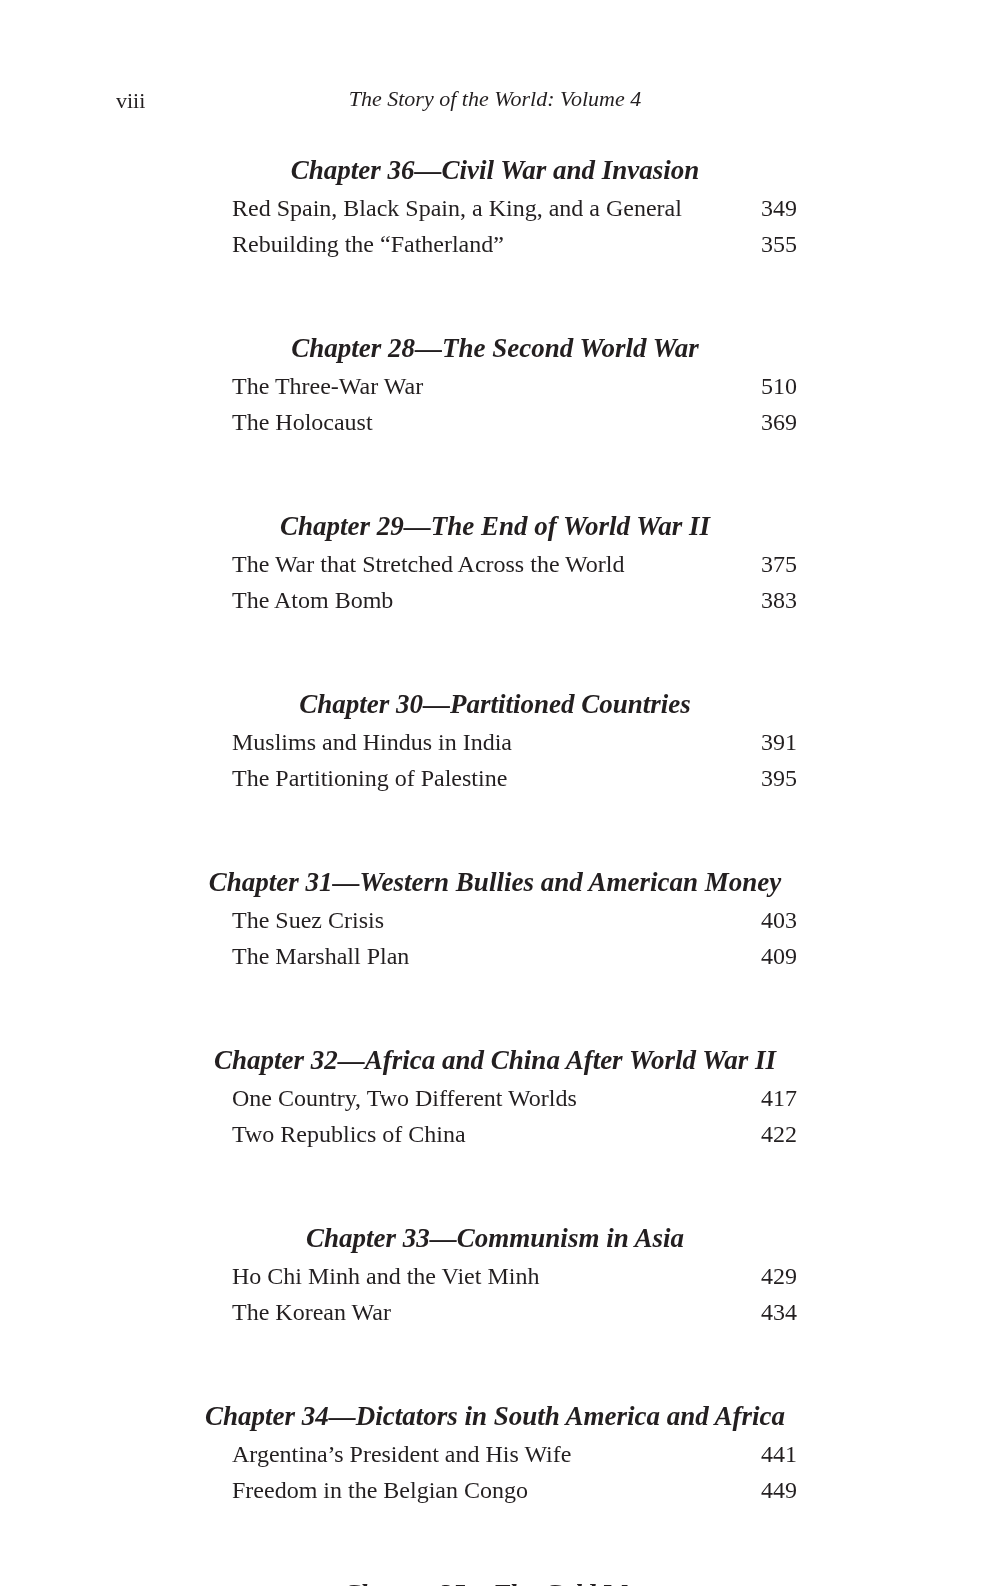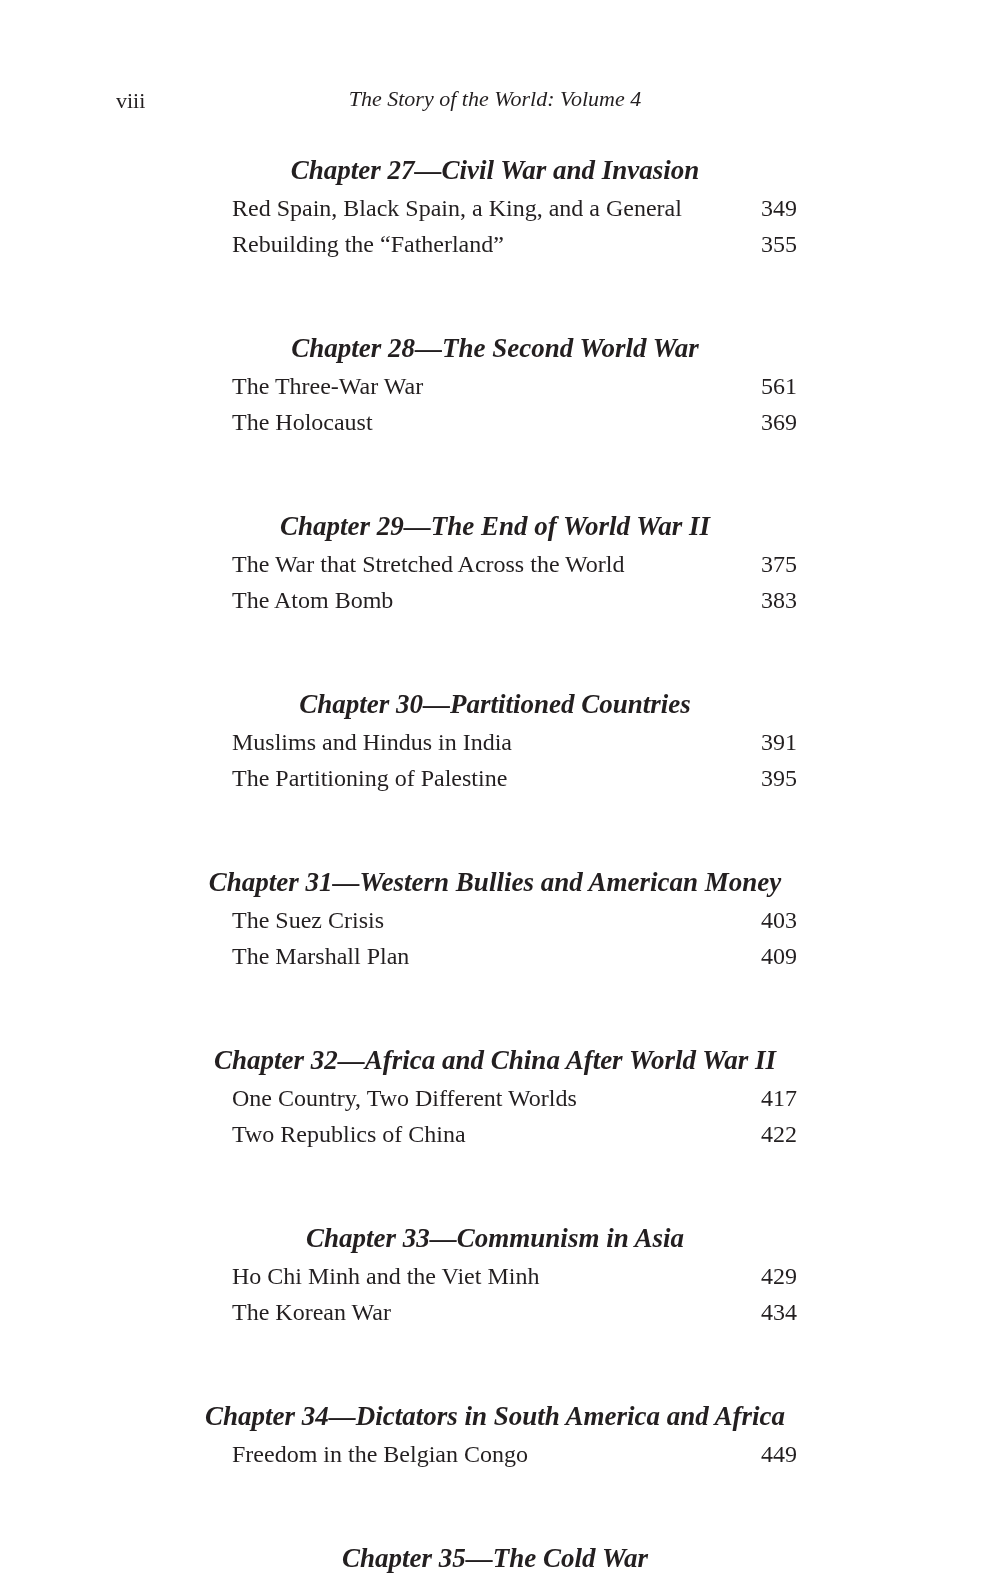--- a/index.html
+++ b/index.html
@@ -18,36 +18,36 @@
 </head>
 <body>
 
 <div class="running-head">
   <span class="folio">viii</span>
   <span class="book-title">The Story of the World: Volume 4</span>
 </div>
 
 <div class="toc">
   <div class="chapter">
-    <h2 class="chapter-title">Chapter 27—Civil War and Invasion</h2>
+    <h2 class="chapter-title">Chapter 36—Civil War and Invasion</h2>
     <div class="section">
         <span class="label">Red Spain, Black Spain, a King, and a General</span>
         <span class="page">349</span>
       </div>
     <div class="section">
         <span class="label">Rebuilding the “Fatherland”</span>
         <span class="page">355</span>
       </div>
     <div class="gap"></div>
   </div>
   <div class="chapter">
     <h2 class="chapter-title">Chapter 28—The Second World War</h2>
     <div class="section">
         <span class="label">The Three-War War</span>
-        <span class="page">561</span>
+        <span class="page">510</span>
       </div>
     <div class="section">
         <span class="label">The Holocaust</span>
         <span class="page">369</span>
       </div>
     <div class="gap"></div>
   </div>
   <div class="chapter">
     <h2 class="chapter-title">Chapter 29—The End of World War II</h2>
     <div class="section">
@@ -104,20 +104,24 @@
       </div>
     <div class="section">
         <span class="label">The Korean War</span>
         <span class="page">434</span>
       </div>
     <div class="gap"></div>
   </div>
   <div class="chapter">
     <h2 class="chapter-title">Chapter 34—Dictators in South America and Africa</h2>
     <div class="section">
+        <span class="label">Argentina’s President and His Wife</span>
+        <span class="page">441</span>
+      </div>
+    <div class="section">
         <span class="label">Freedom in the Belgian Congo</span>
         <span class="page">449</span>
       </div>
     <div class="gap"></div>
   </div>
   <div class="chapter">
     <h2 class="chapter-title">Chapter 35—The Cold War</h2>
 
   </div>
 </div>

